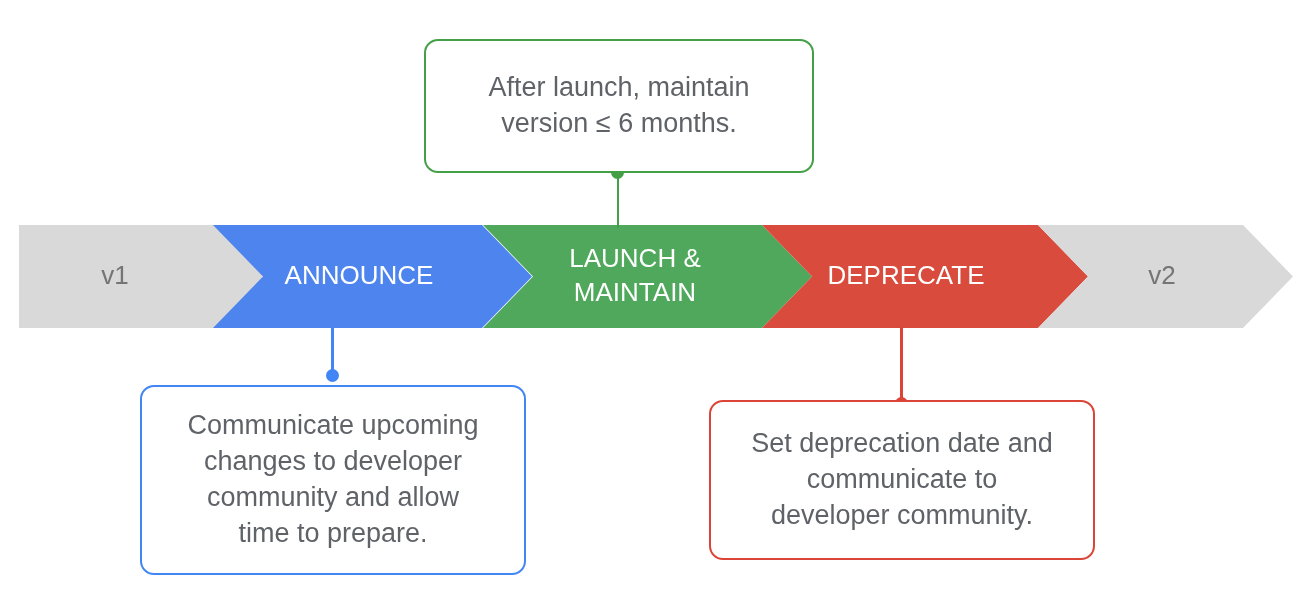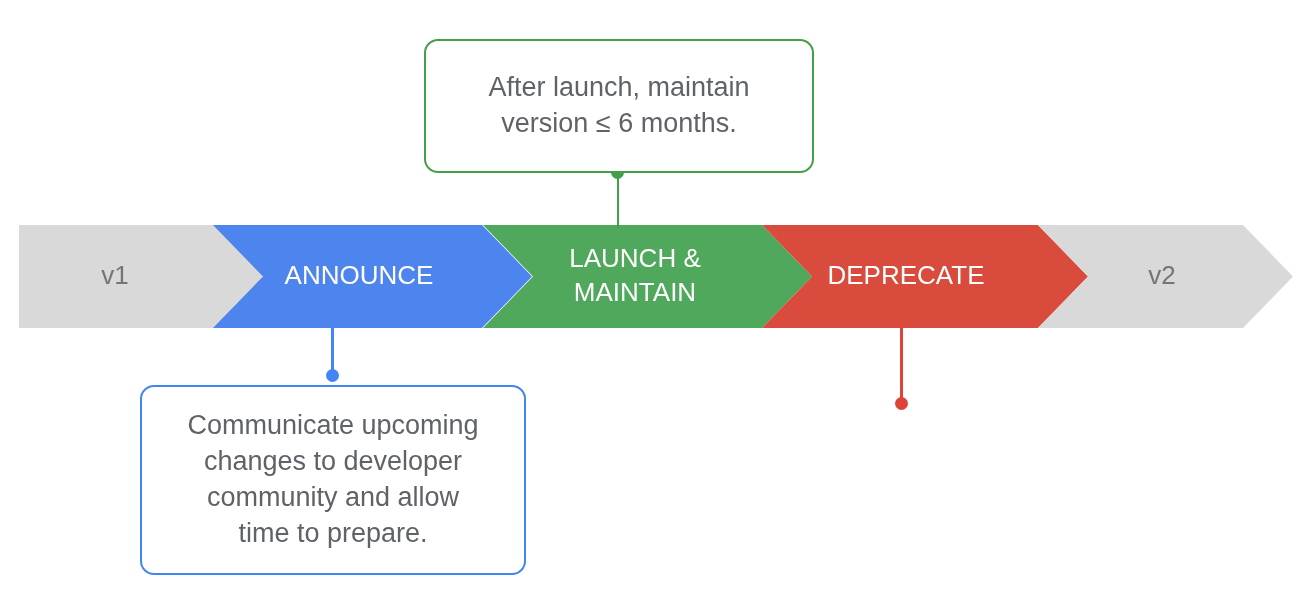--- a/index.html
+++ b/index.html
@@ -155,14 +155,17 @@
   <div class="connector-dot" id="connector-dot-red"></div>
 
   <div class="callout" id="callout-green">After launch, maintain
 version ≤ 6 months.</div>
 
   <div class="callout" id="callout-blue">Communicate upcoming
 changes to developer
 community and allow
 time to prepare.</div>
 
+  <div class="callout" id="callout-red">Set deprecation date and
+communicate to
+developer community.</div>
 
 </div>
 
 </body></html>

